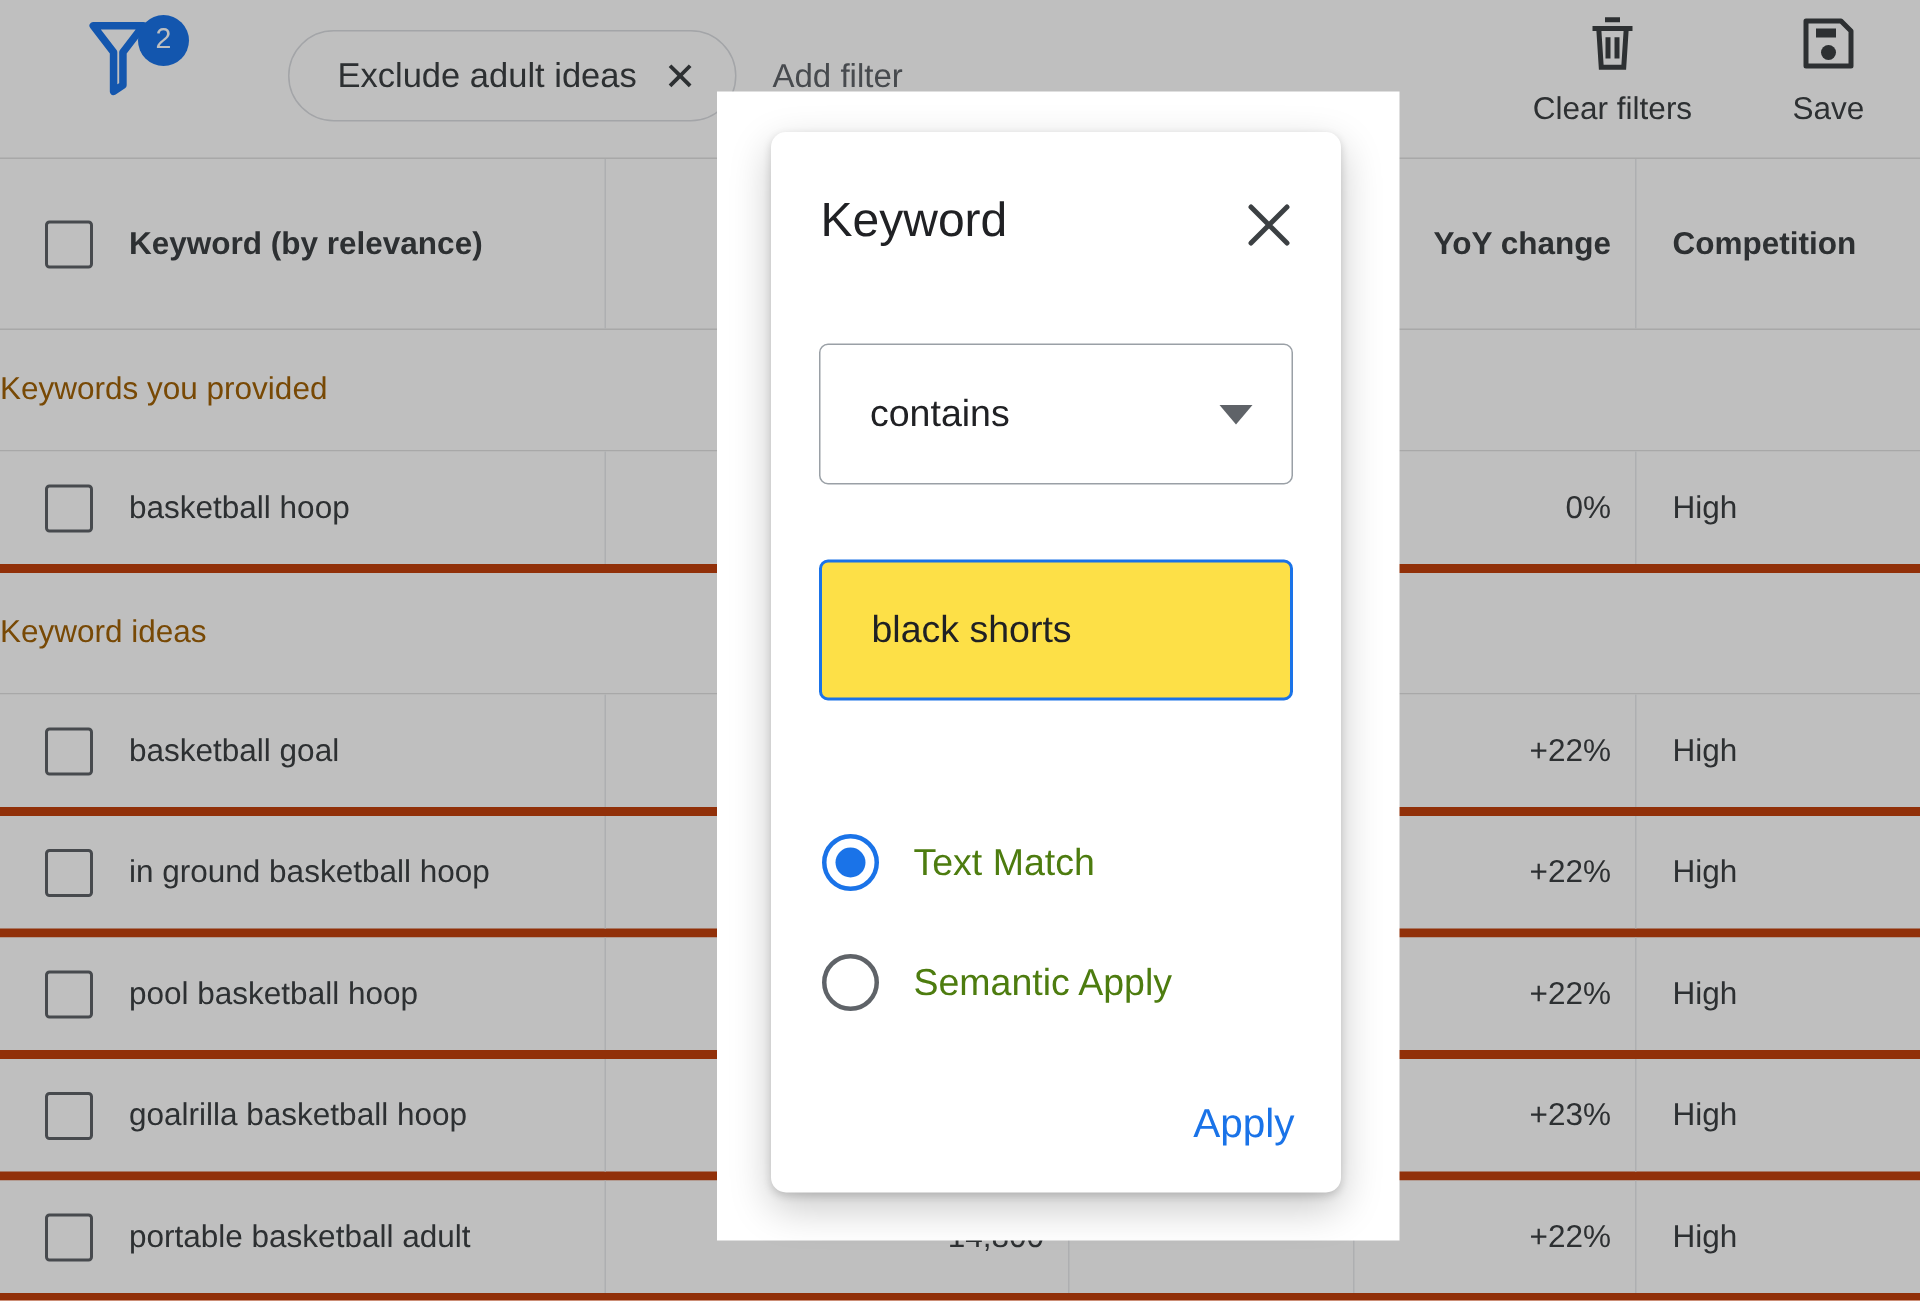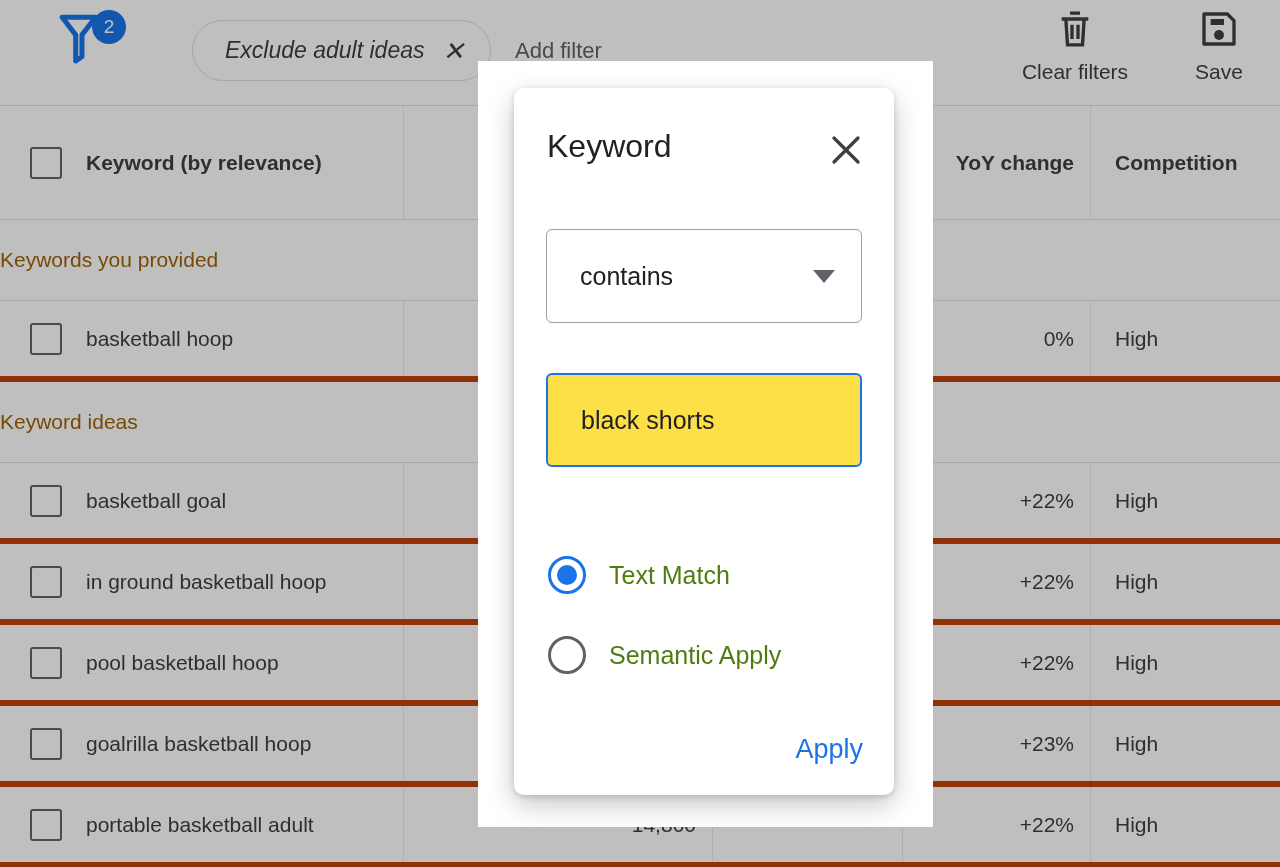--- a/index.html
+++ b/index.html
@@ -22,21 +22,21 @@
   }
   .badge{
     position:absolute;right:-2px;top:0px;width:34px;height:34px;border-radius:50%;
     background:#1a73e8;color:#fff;font-size:19px;line-height:34px;text-align:center;
     font-family:"Liberation Sans", sans-serif;
   }
   .chip{
     position:absolute;left:192px;top:20px;height:61px;
     border:1px solid #dadce0;border-radius:32px;
     display:flex;align-items:center;gap:18px;padding:0 26px 0 32px;
-    box-sizing:border-box;background:#fff;font-style:italic;
+    box-sizing:border-box;background:#fff;
   }
   .chip-label{font-size:23px;color:#3c4043;white-space:nowrap;}
   .chip-x{font-size:26px;color:#3c4043;line-height:1;cursor:pointer;}
   .add-filter{
     position:absolute;left:515px;top:38px;font-size:22px;color:#5f6368;
   }
   .tool-btn{
     position:absolute;top:8px;width:150px;text-align:center;cursor:pointer;
   }
   .tool-btn .tlabel{font-size:21px;color:#3c4043;margin-top:6px;display:block;}

